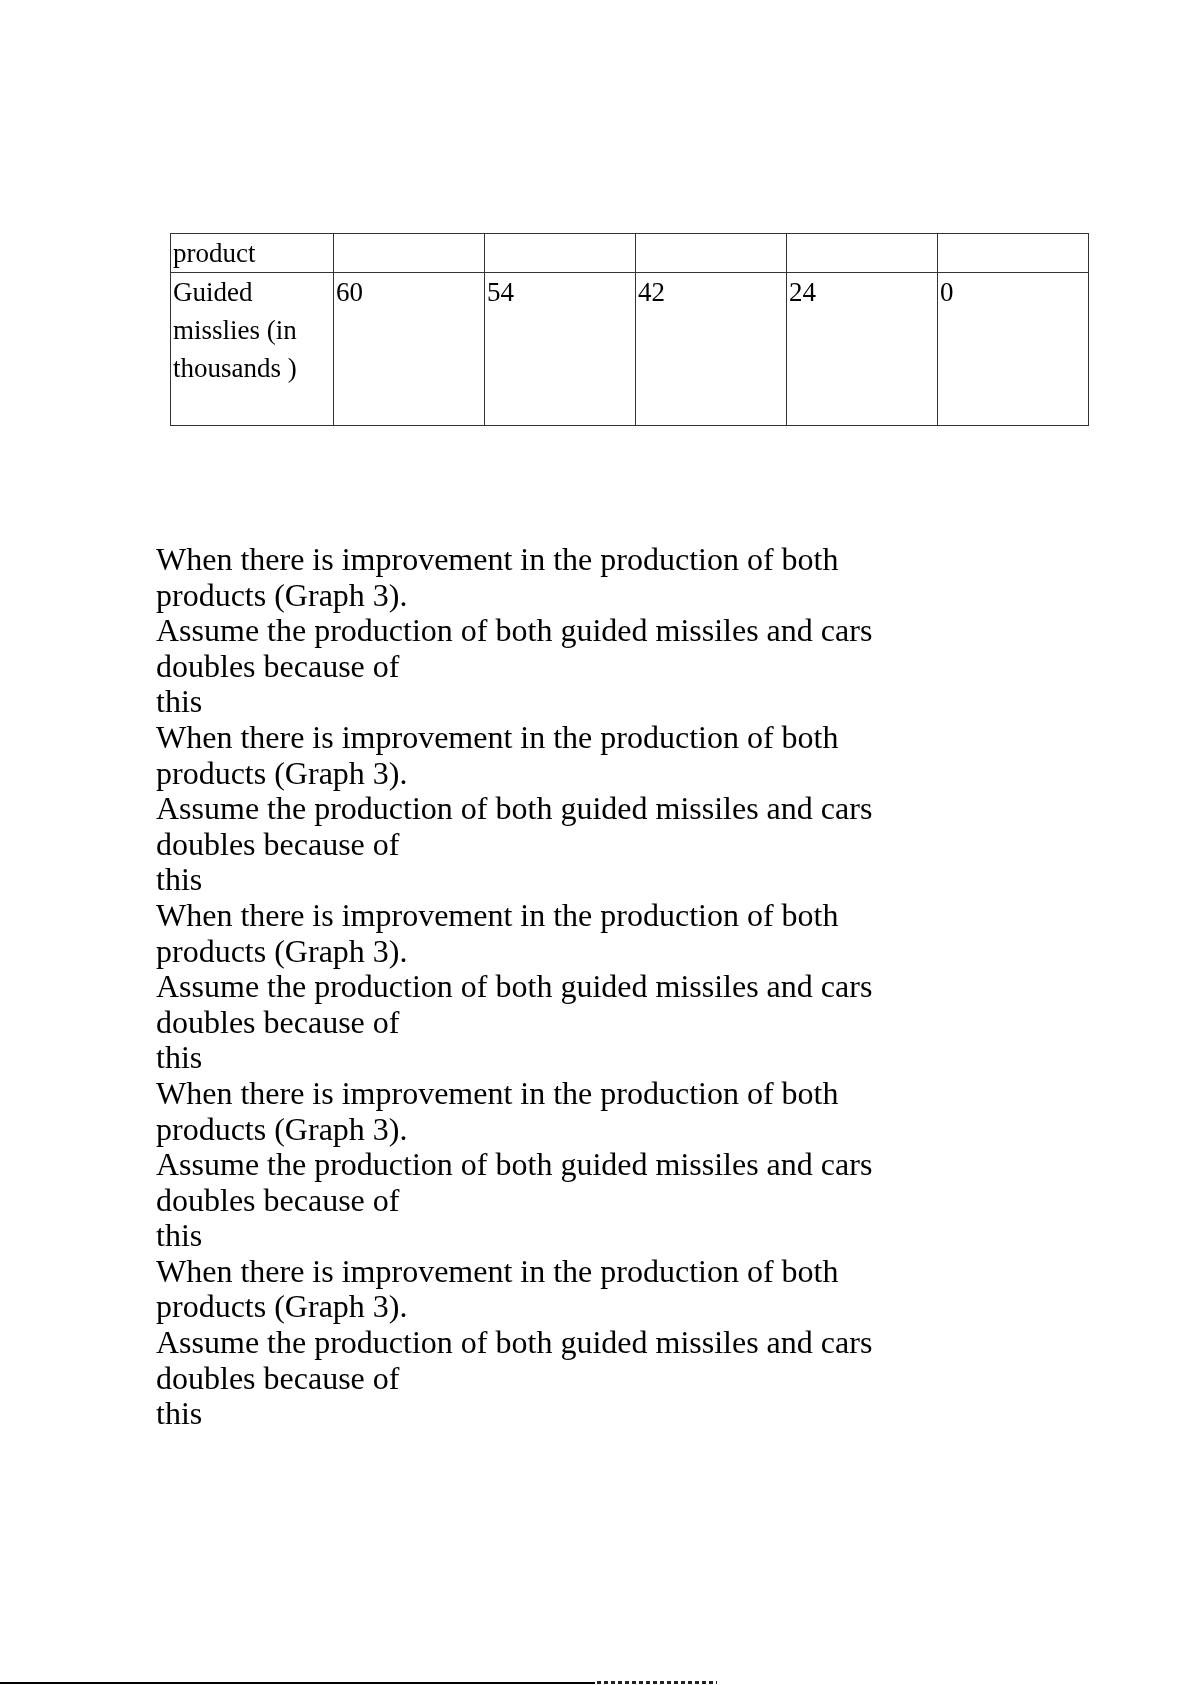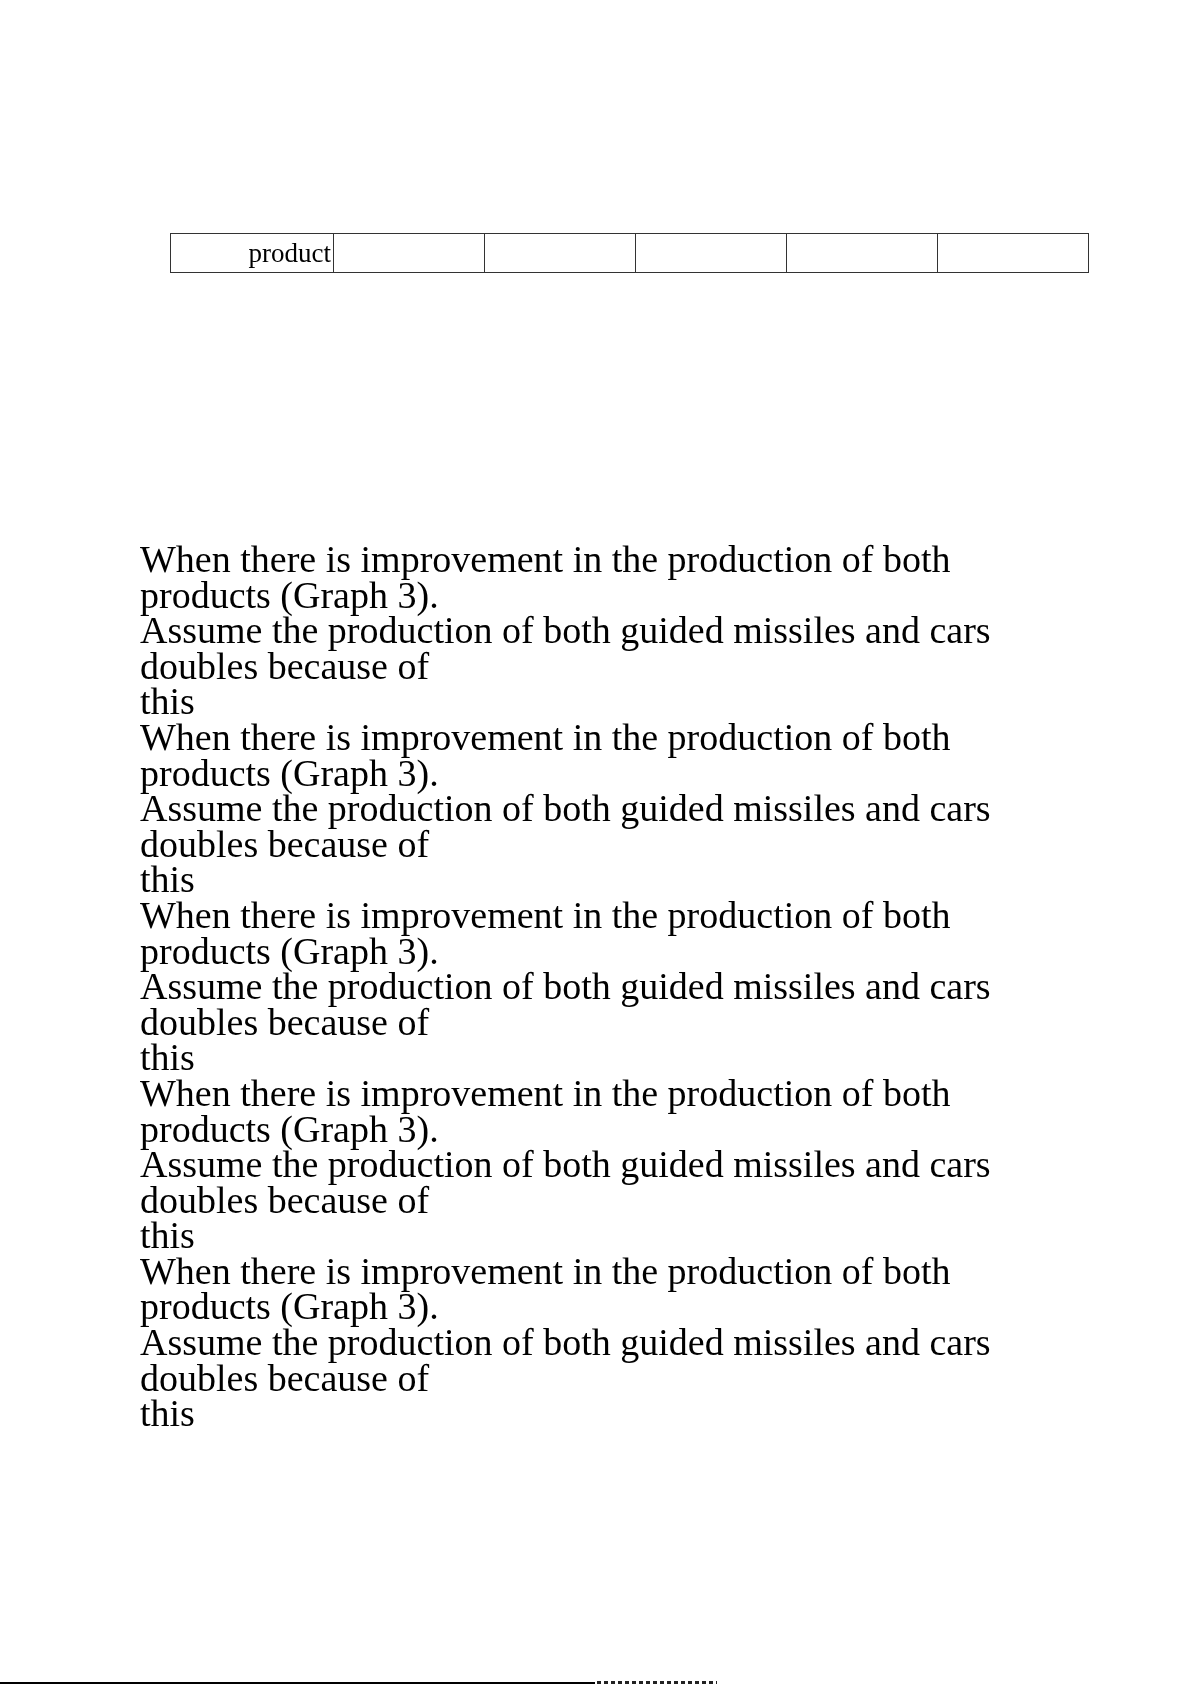--- a/index.html
+++ b/index.html
@@ -1,44 +1,52 @@
 <!DOCTYPE html>
 <html><head>
   <meta charset="utf-8">
   <style>
     html, body { margin: 0; padding: 0; background: #ffffff; }
     body { width: 1191px; height: 1685px; position: relative; overflow: hidden;
            font-family: "Liberation Serif", "DejaVu Serif", serif; color: #000; }
     .ppf-table { position: absolute; left: 170px; top: 233px; border-collapse: collapse;
                  font-size: 27px; line-height: 38px; }
-    .ppf-table td { border: 1.5px solid #333; text-align: right; vertical-align: top; padding: 0 2px; }
+    .ppf-table td { border: 1.5px solid #333; text-align: left; vertical-align: top; padding: 0 2px; }
     .ppf-table td.label { width: 158px; }
     .ppf-table td.val { width: 146px; }
     .ppf-table tr.r0 td { height: 38px; }
     .ppf-table tr.r1 td { height: 76px; }
     .ppf-table tr.r2 td { height: 152px; }
-    .body-text { position: absolute; left: 140px; top: 542px; width: 720px;
-                 font-size: 38px; line-height: 35.6px; }
+    .body-text { position: absolute; left: 156px; top: 542px; width: 720px;
+                 font-size: 32px; line-height: 35.6px; }
     .para-block div { white-space: nowrap; }
     .bottom-rule { position: absolute; left: 0; top: 1682px; width: 595px; height: 2px; background: #000; }
     .bottom-rule-frag { position: absolute; left: 597px; top: 1681px; width: 120px; height: 3px;
                         background: repeating-linear-gradient(90deg, #222 0 4px, #fff 4px 7px); }
   </style>
 </head>
 <body>
 
 <table class="ppf-table">
   <tbody>
       <tr class="r0">
     <td class="label">product</td>
     <td class="val"></td>
     <td class="val"></td>
     <td class="val"></td>
     <td class="val"></td>
     <td class="val"></td>
+  </tr>
+  <tr class="r2">
+    <td class="label">Guided misslies (in thousands )</td>
+    <td class="val">60</td>
+    <td class="val">54</td>
+    <td class="val">42</td>
+    <td class="val">24</td>
+    <td class="val">0</td>
   </tr>
 </tbody>
   </table>
 
 <div class="body-text">
   <div class="para-block">
     <div>When there is improvement in the production of both</div>
     <div>products (Graph 3).</div>
     <div>Assume the production of both guided missiles and cars</div>
     <div>doubles because of</div>

